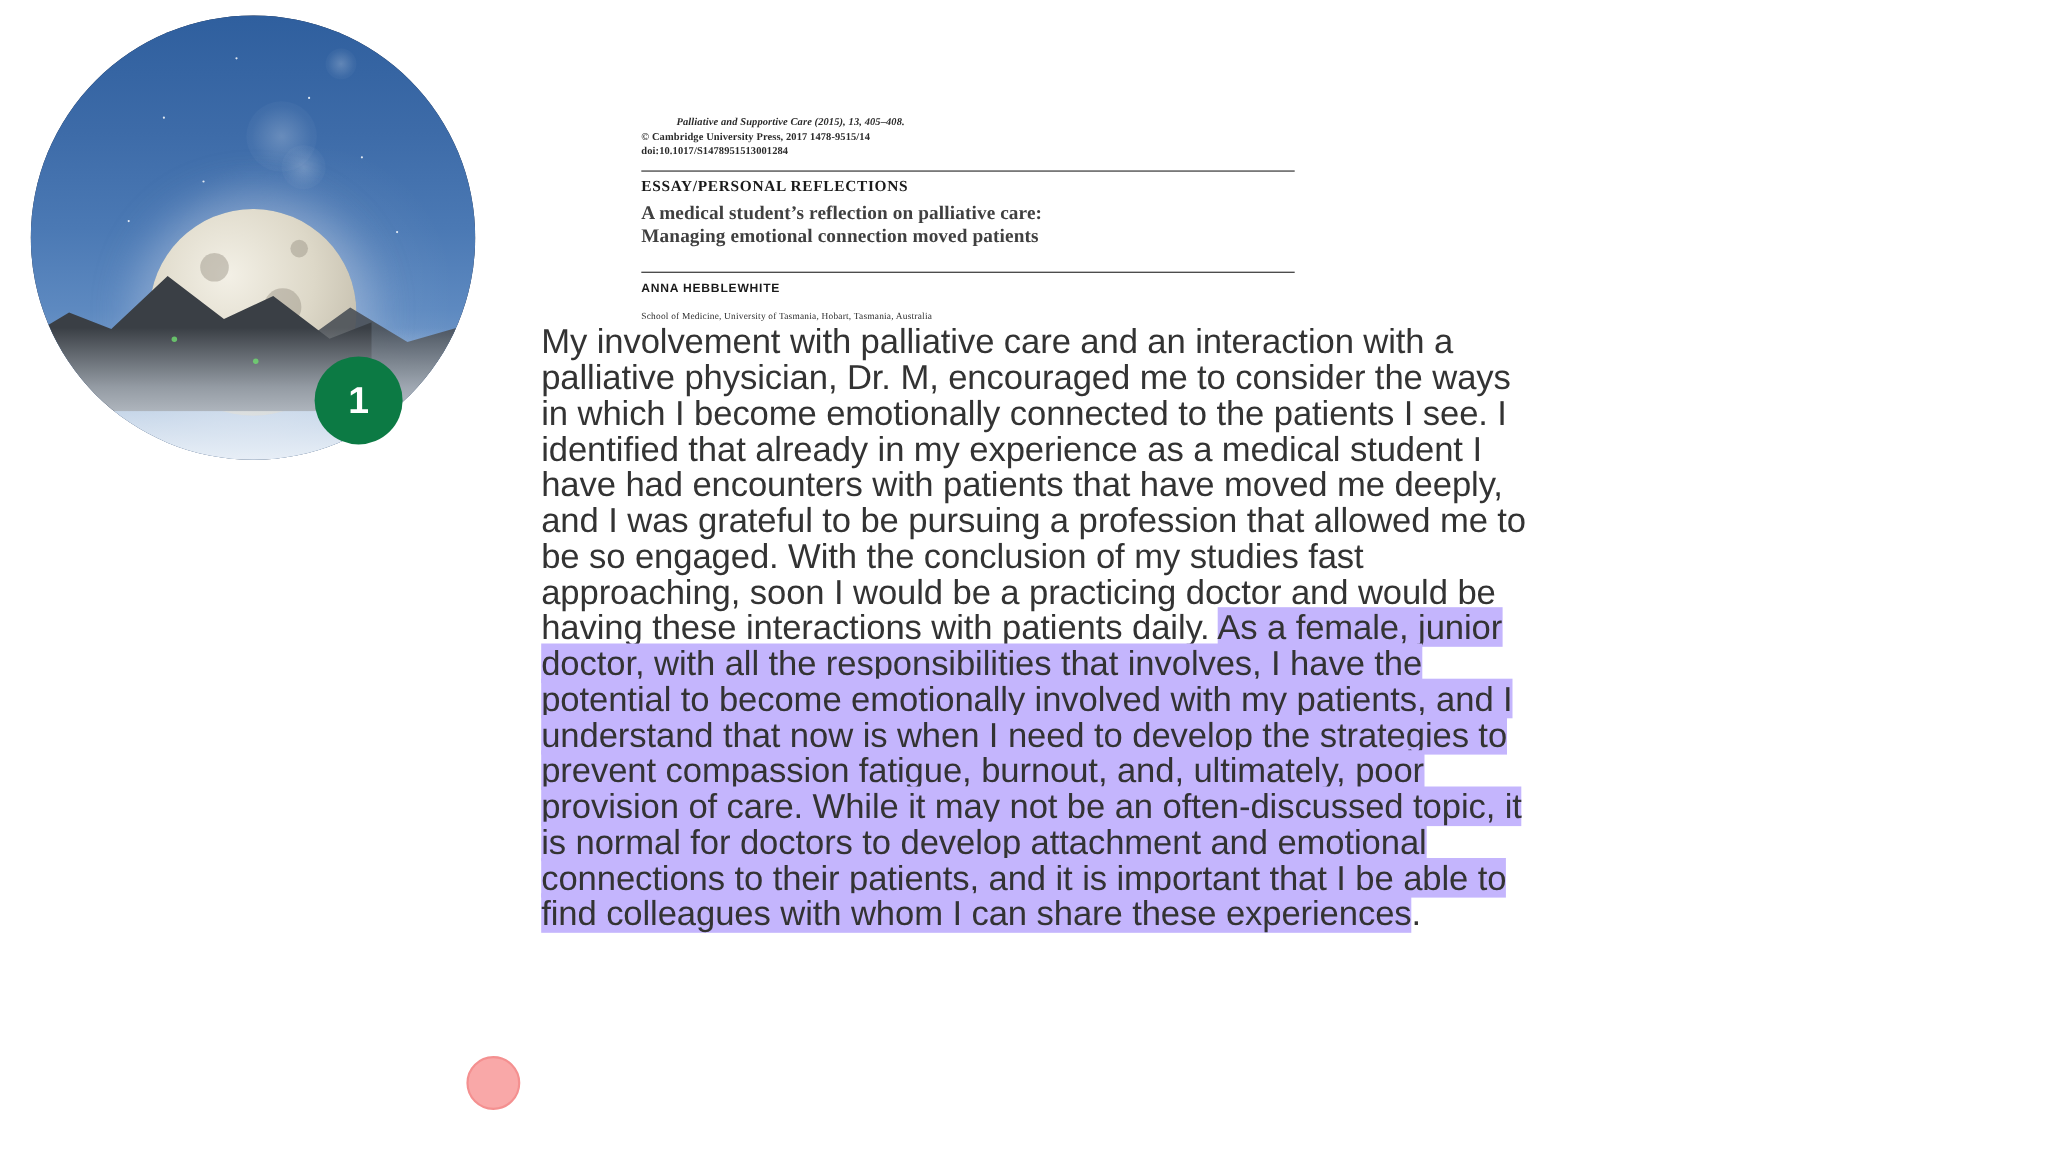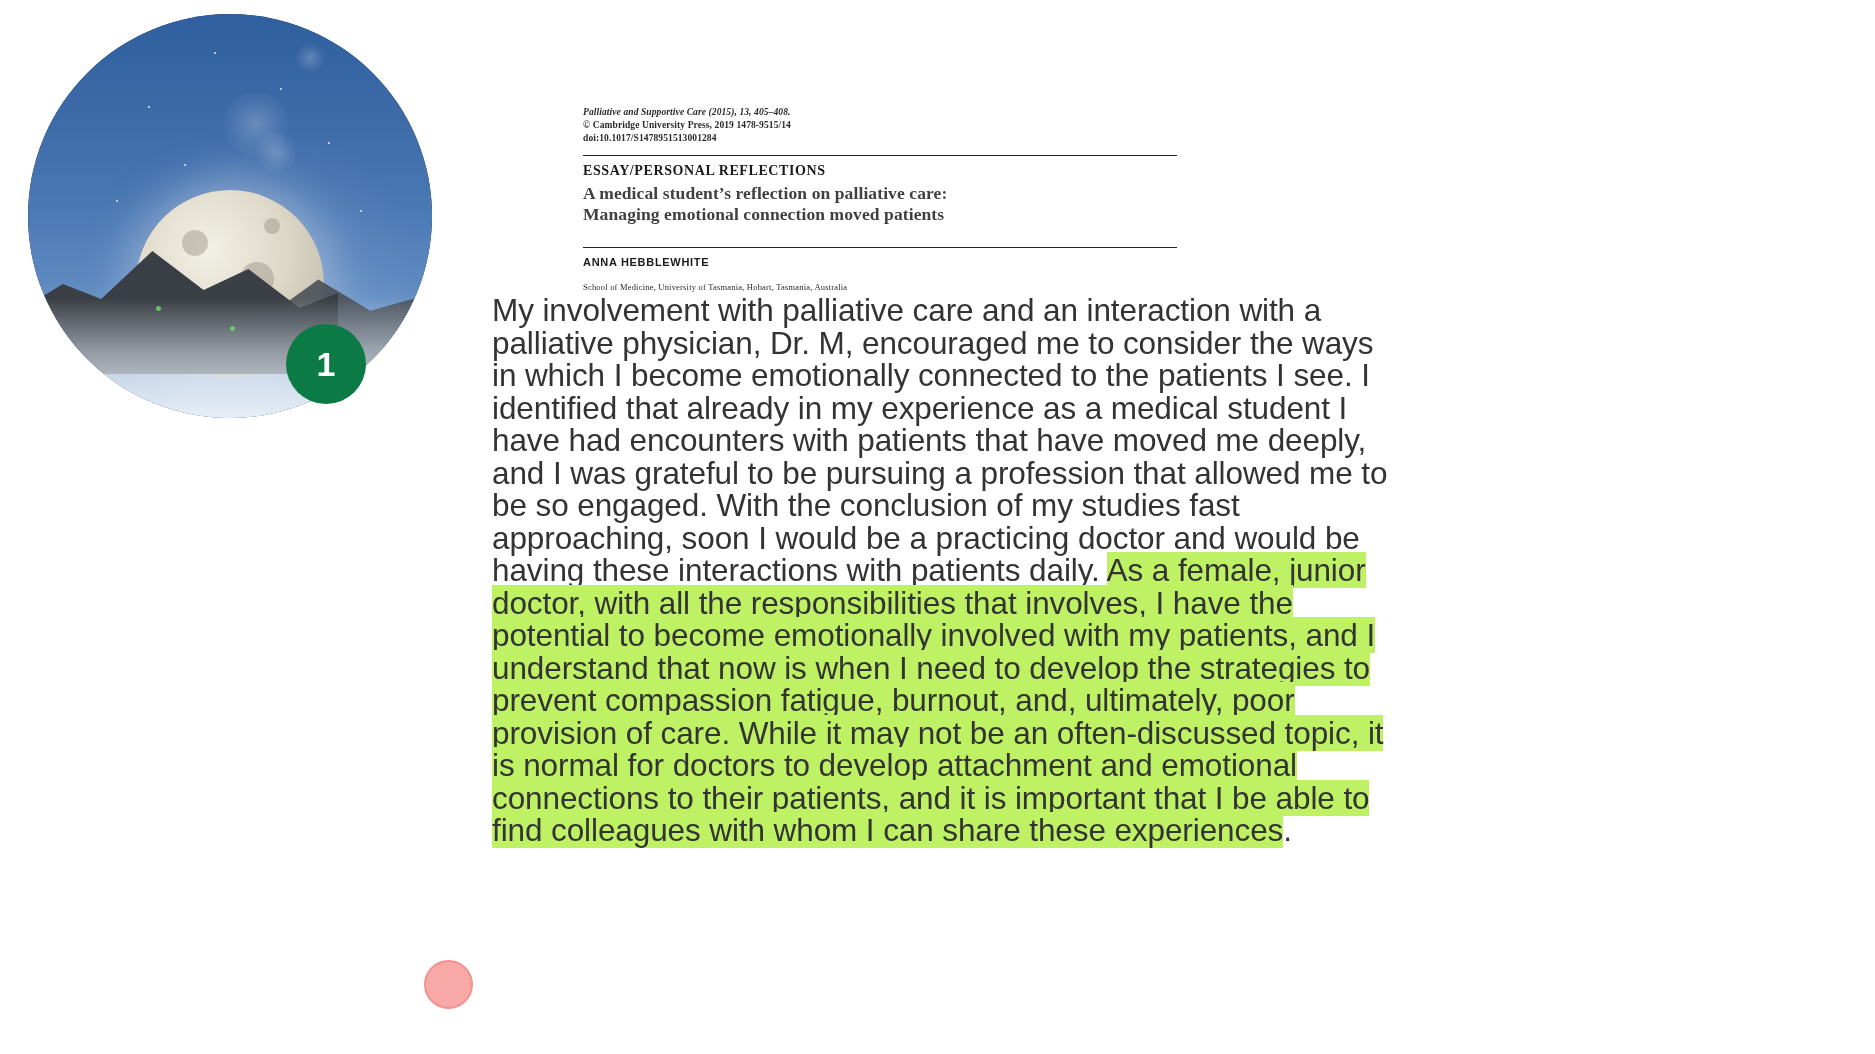--- a/index.html
+++ b/index.html
@@ -142,21 +142,21 @@
     color: #1b1b1b;
   }
   .scan-meta {
     font-family: "Liberation Serif", serif;
     font-size: 9.5px;
     line-height: 1.38;
     font-weight: bold;
     letter-spacing: .1px;
     color: #2a2a2a;
   }
-  .scan-meta .italic { font-style: italic; }
+  .scan-meta .italic { font-style: italic; margin-left: 32px; }
   .scan-rule {
     border-top: 1.4px solid #222;
     margin: 10px 0 7px 0;
     width: 594px;
   }
   .scan-kicker {
     font-family: "Liberation Serif", serif;
     font-size: 14px;
     font-weight: bold;
     letter-spacing: .6px;
@@ -197,21 +197,21 @@
     left: 492px;
     top: 294px;
     width: 900px;
     font-family: "Liberation Sans", sans-serif;
     font-size: 31.5px;
     line-height: 32.5px;
     color: #333333;
     letter-spacing: -0.1px;
   }
   .body-text .hl {
-    background-color: #bef264;
+    background-color: #c4b5fd;
     box-decoration-break: clone;
     -webkit-box-decoration-break: clone;
   }
 </style>
 </head>
 <body>
 
 <div class="media-block">
 
   <div class="circle-photo">
@@ -249,21 +249,21 @@
   <div class="badge">
     <span>1</span>
   </div>
 </div>
 
 <div class="pink-marker"></div>
 
 <div class="scan">
   <div class="scan-meta">
     <div class="italic">Palliative and Supportive Care (2015), 13, 405–408.</div>
-    <div>© Cambridge University Press, 2019 1478-9515/14</div>
+    <div>© Cambridge University Press, 2017 1478-9515/14</div>
     <div>doi:10.1017/S1478951513001284</div>
   </div>
 
   <div class="scan-rule"></div>
 
   <div class="scan-kicker">ESSAY/PERSONAL REFLECTIONS</div>
 
   <div class="scan-title">
     <div>A medical student’s reflection on palliative care:</div>
     <div>Managing emotional connection moved patients</div>

